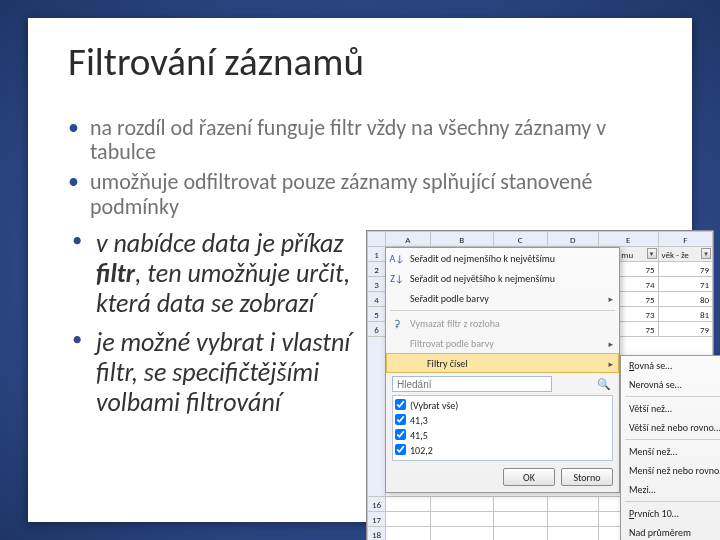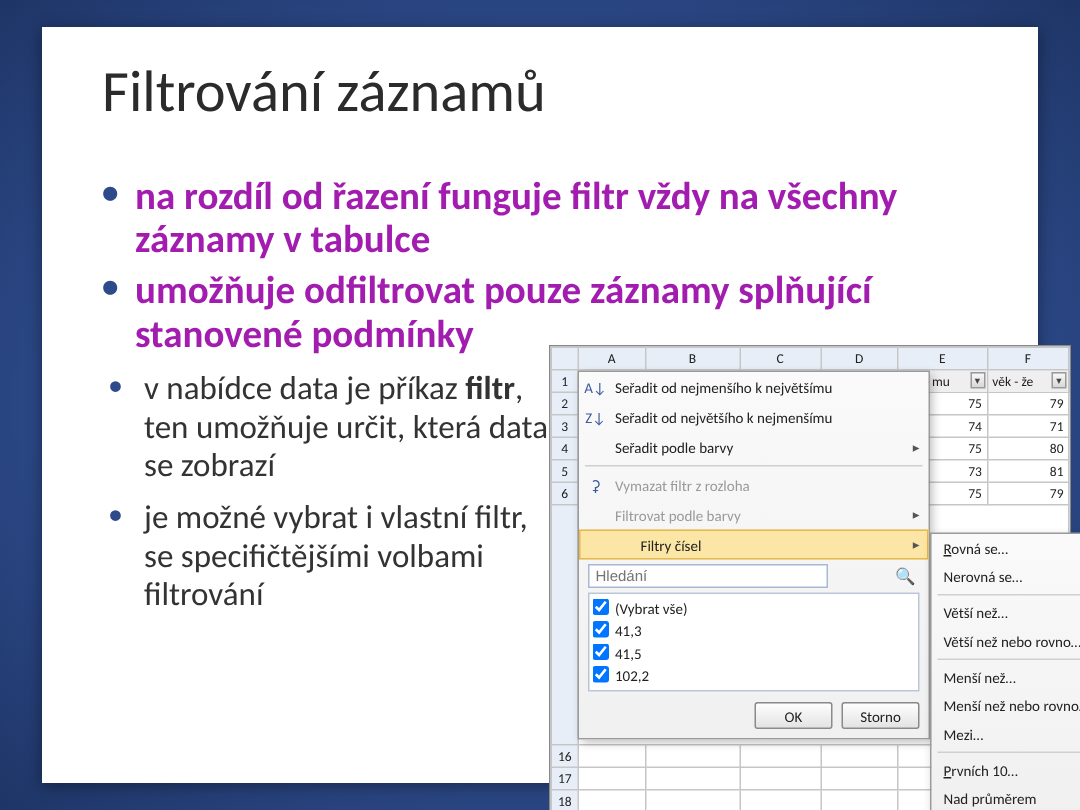--- a/index.html
+++ b/index.html
@@ -17,27 +17,27 @@
     box-shadow: 0 2px 10px rgba(0,0,0,0.4);
     padding: 20px 30px 20px 40px;
   }
   .title {
     text-align: left;
     font-size: 39px;
     color: #2b2b2b;
     margin-bottom: 31px;
     font-weight: 400;
   }
-  ul.main { list-style: none; font-size: 26px; color: #a21caf; line-height: 1.1; font-weight: bold; }
+  ul.main { list-style: none; font-size: 22px; color: #737373; line-height: 1.1; }
   ul.main > li { position: relative; padding-left: 22px; margin-bottom: 6px; }
   ul.main > li::before {
     content: "•"; position: absolute; left: 0; top: 0;
     color: #2d4a8a; font-size: 22px;
   }
-  ul.sub { list-style: none; font-size: 22px; color: #333; line-height: 1.15; margin-top: 10px; }
+  ul.sub { list-style: none; font-size: 26px; color: #333; line-height: 1.15; margin-top: 10px; font-style: italic; }
   ul.sub > li { position: relative; padding-left: 28px; margin-bottom: 10px; max-width: 300px; }
   ul.sub > li::before {
     content: "•"; position: absolute; left: 4px; top: 0;
     color: #2d4a8a; font-size: 20px;
   }
   .bold { font-weight: 700; }
 
   
   .excel {
     position: absolute;

